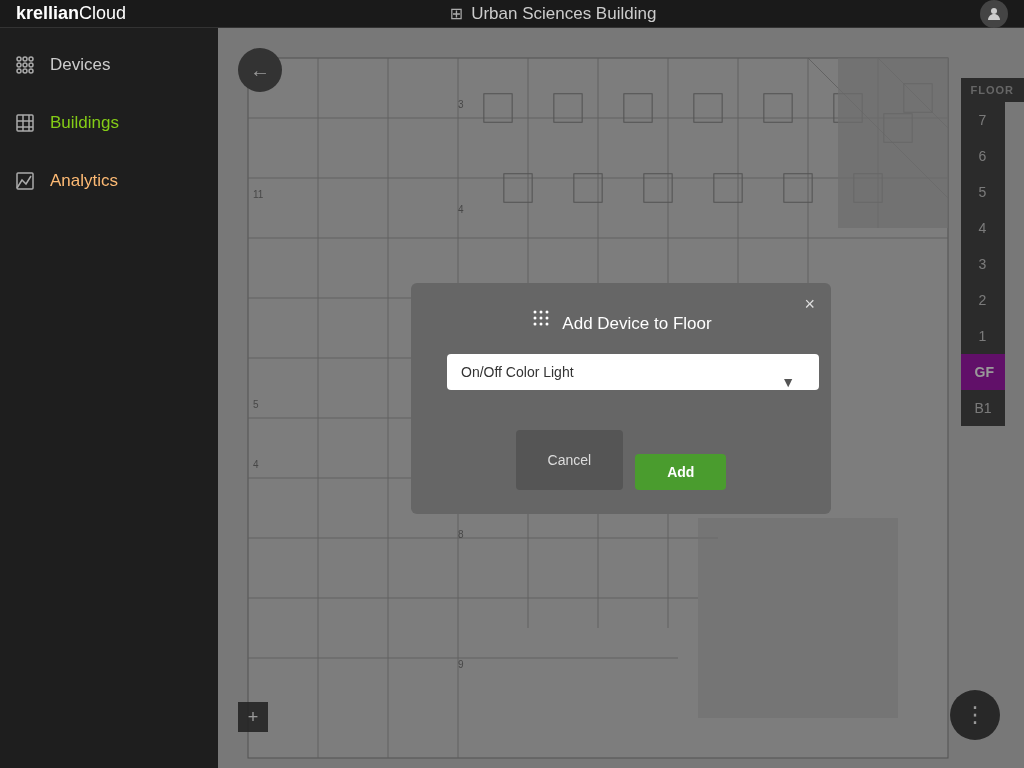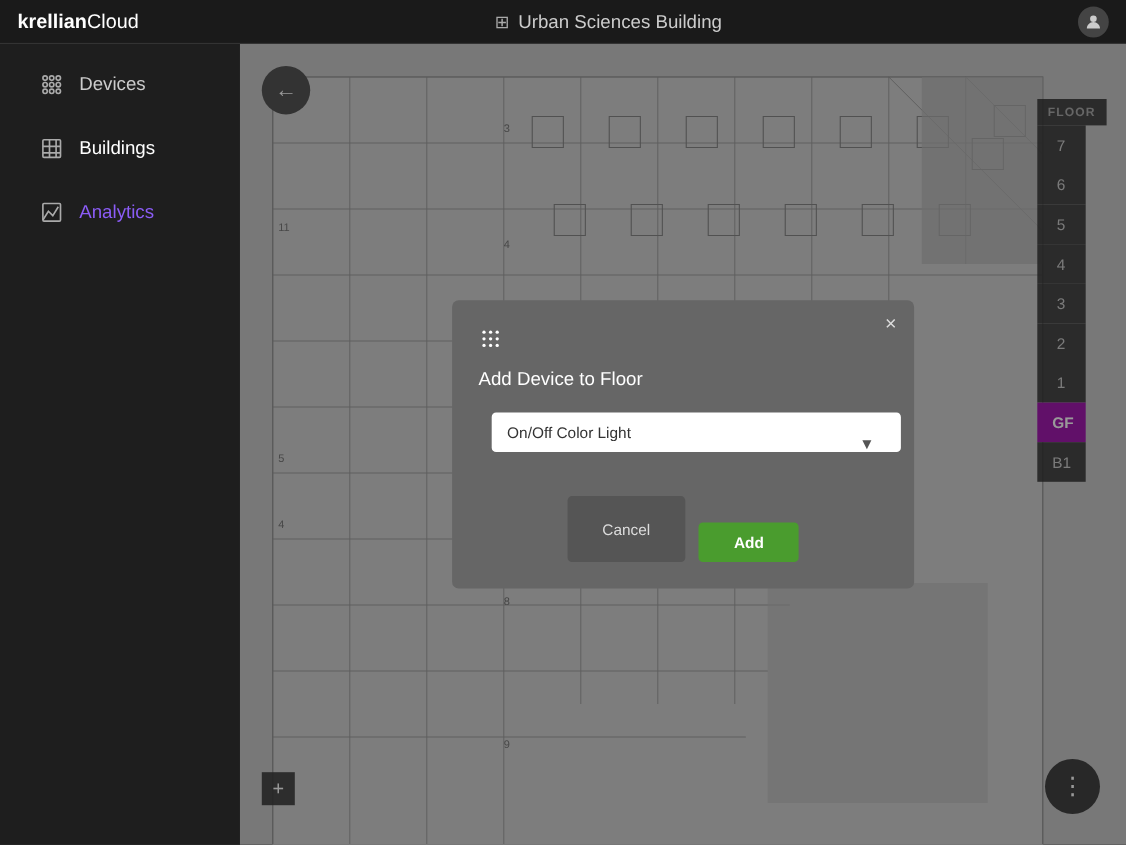--- a/index.html
+++ b/index.html
@@ -1,20 +1,20 @@
 <!DOCTYPE html>
 <html><head>
   <meta charset="utf-8">
   <style>
     * { box-sizing: border-box; margin: 0; padding: 0; }
     body { width: 1024px; height: 768px; overflow: hidden; font-family: 'Segoe UI', Arial, sans-serif; background: #1a1a1a; display: flex; flex-direction: column; }
 
     
     .header {
-      height: 40px;
+      height: 28px;
       background: #1a1a1a;
       display: flex;
       align-items: center;
       justify-content: space-between;
       padding: 0 16px;
       border-bottom: 1px solid #333;
       flex-shrink: 0;
     }
     .header-logo {
       color: #fff;
@@ -59,21 +59,21 @@
       background: #1e1e1e;
       flex-shrink: 0;
       display: flex;
       flex-direction: column;
       padding-top: 8px;
     }
     .sidebar-item {
       display: flex;
       align-items: center;
       gap: 14px;
-      padding: 18px 36px;
+      padding: 18px 14px;
       color: #ccc;
       font-size: 17px;
       cursor: pointer;
       border-radius: 4px;
     }
     .sidebar-icon {
       font-size: 20px;
       color: #aaa;
       display: flex;
       align-items: center;
@@ -111,21 +111,21 @@
       z-index: 10;
       color: #fff;
       font-size: 20px;
       border: none;
     }
 
     
     .floor-selector {
       position: absolute;
       top: 50px;
-      right: 18px;
+      right: 0;
       display: flex;
       flex-direction: column;
       z-index: 10;
     }
     .floor-label {
       background: rgba(50,50,50,0.85);
       color: #aaa;
       text-align: center;
       padding: 6px 10px;
       font-size: 11px;
@@ -217,24 +217,23 @@
       border: none;
       line-height: 1;
     }
     .modal-title {
       text-align: center;
       color: #fff;
       font-size: 17px;
       font-weight: 500;
       margin-bottom: 20px;
       display: flex;
-      align-items: flex-start;
+      align-items: flex-end;
       justify-content: center;
       gap: 10px;
-      flex-direction: column;
     }
     .modal-title-icon {
       font-size: 20px;
       color: #fff;
     }
     .modal-select {
       width: 100%;
       padding: 10px 14px;
       background: #fff;
       border: none;
@@ -334,30 +333,30 @@
     <div class="sidebar-item">
       <span class="sidebar-icon">
         <svg width="22" height="22" viewBox="0 0 22 22" fill="none" stroke="#aaa" stroke-width="1.5">
           <rect x="3" y="3" width="16" height="16" rx="1"></rect>
           <line x1="3" y1="9" x2="19" y2="9"></line>
           <line x1="3" y1="15" x2="19" y2="15"></line>
           <line x1="9" y1="3" x2="9" y2="19"></line>
           <line x1="15" y1="3" x2="15" y2="19"></line>
         </svg>
       </span>
-      <span style="color:#ffffff;font-size:17px;">Buildings</span>
+      <span style="color:#84cc16;font-size:17px;">Buildings</span>
     </div>
     <div class="sidebar-item">
       <span class="sidebar-icon">
         <svg width="22" height="22" viewBox="0 0 22 22" fill="none" stroke="#aaa" stroke-width="1.5">
           <polyline points="3,18 8,10 12,14 17,6"></polyline>
           <rect x="3" y="3" width="16" height="16" rx="1" fill="none"></rect>
         </svg>
       </span>
-      <span style="color:#8b5cf6;font-size:17px;">Analytics</span>
+      <span style="color:#fdba74;font-size:17px;">Analytics</span>
     </div>
   </div>
 
   <div class="content-area">
     <div class="map-bg">
 
       
       <svg class="fp-svg" xmlns="http://www.w3.org/2000/svg">
         <rect width="100%" height="100%" fill="#c8c8c8"></rect>
 

